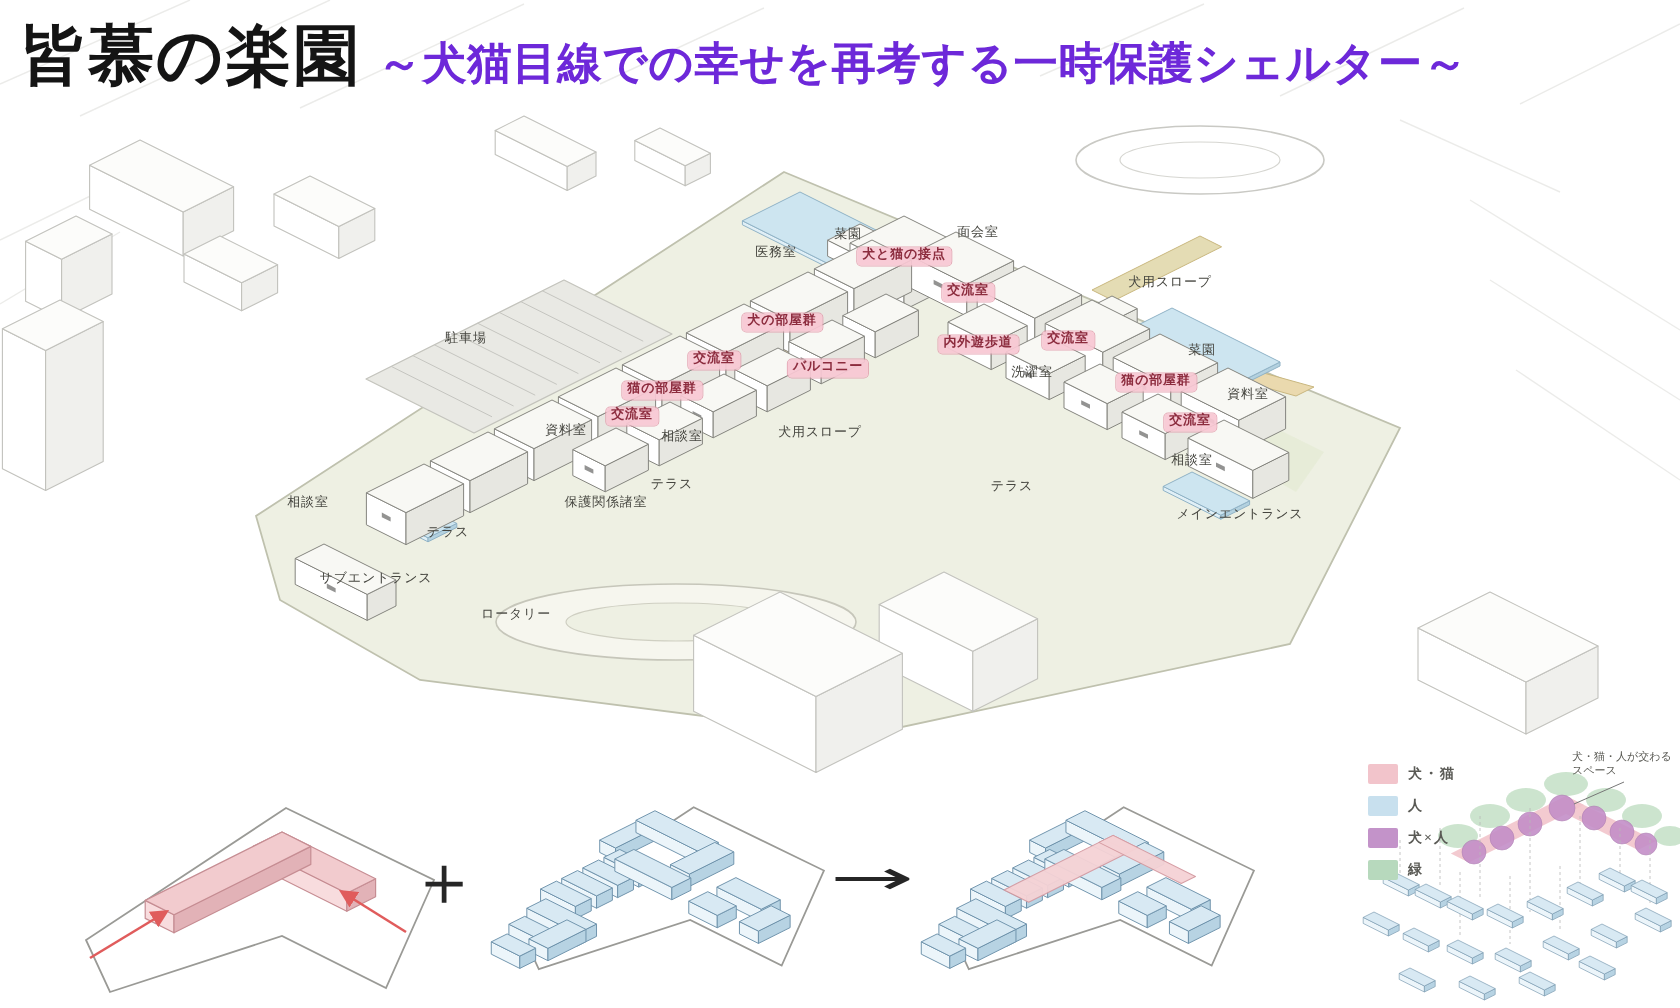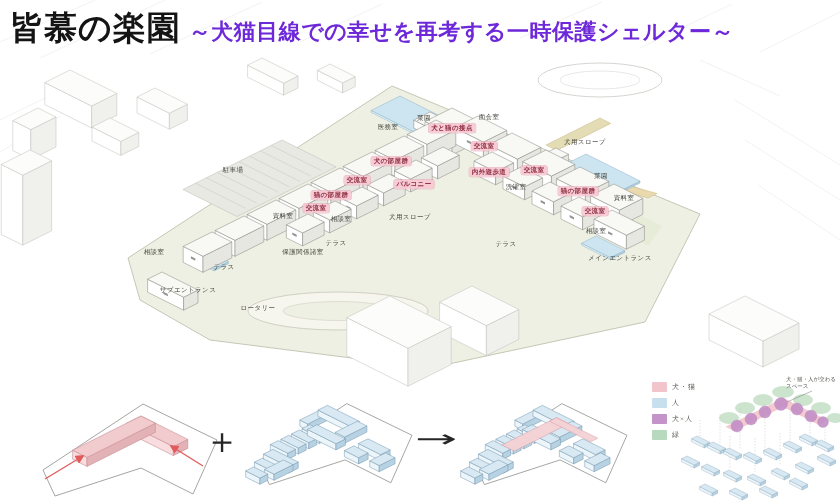--- a/index.html
+++ b/index.html
@@ -13,21 +13,21 @@
   
   #axon-labels{position:absolute;left:0;top:0;width:840px;height:504px;z-index:4;pointer-events:none;}
   .axlabel{position:absolute;transform:translate(-50%,-50%);font-size:6.5px;color:#45453f;
            white-space:nowrap;letter-spacing:.4px;line-height:1;}
   .axlabel.pink{background:rgba(247,199,211,.93);color:#8c2c3e;font-weight:bold;border-radius:2px;
            padding:1px 2.5px;box-shadow:0 0 0 .5px rgba(224,152,168,.85);font-size:6.5px;}
   
   .op{position:absolute;z-index:5;color:#262626;font-family:"DejaVu Sans","Liberation Sans",sans-serif;}
   #plus-op{left:222px;top:441px;transform:translate(-50%,-50%);font-size:36px;font-weight:200;}
   #arrow-op{left:436px;top:439px;transform:translate(-50%,-50%) scaleX(2.1);font-size:24px;}
-  #legend{position:absolute;left:652px;top:382px;z-index:5;}
+  #legend{position:absolute;left:684px;top:382px;z-index:5;font-weight:bold;}
   .legrow{display:flex;align-items:center;margin-bottom:6px;}
   .legswatch{width:15px;height:10px;margin-right:5px;border-radius:1px;}
   .leglabel{font-size:7px;color:#5a5a55;letter-spacing:1px;}
   #annotation{position:absolute;left:786px;top:376px;width:54px;z-index:5;font-size:5.5px;
            line-height:1.3;color:#55554f;font-family:"Liberation Sans",sans-serif;}
   
   polygon{stroke-linejoin:round;}
   .wt{fill:#f8f8f4;stroke:#85857f;stroke-width:.5}.wl{fill:#ffffff;stroke:#85857f;stroke-width:.5}.wr{fill:#e7e7e1;stroke:#85857f;stroke-width:.5}
   .ct{fill:#fcfcfa;stroke:#c2c2bd;stroke-width:.55}.cl{fill:#ffffff;stroke:#c2c2bd;stroke-width:.55}.cr{fill:#f0f0ed;stroke:#c2c2bd;stroke-width:.55}
   .bt{fill:#d8e9f3;stroke:#6e92ab;stroke-width:.55}.bl{fill:#ecf5fa;stroke:#6e92ab;stroke-width:.55}.br{fill:#b7d3e3;stroke:#6e92ab;stroke-width:.55}

